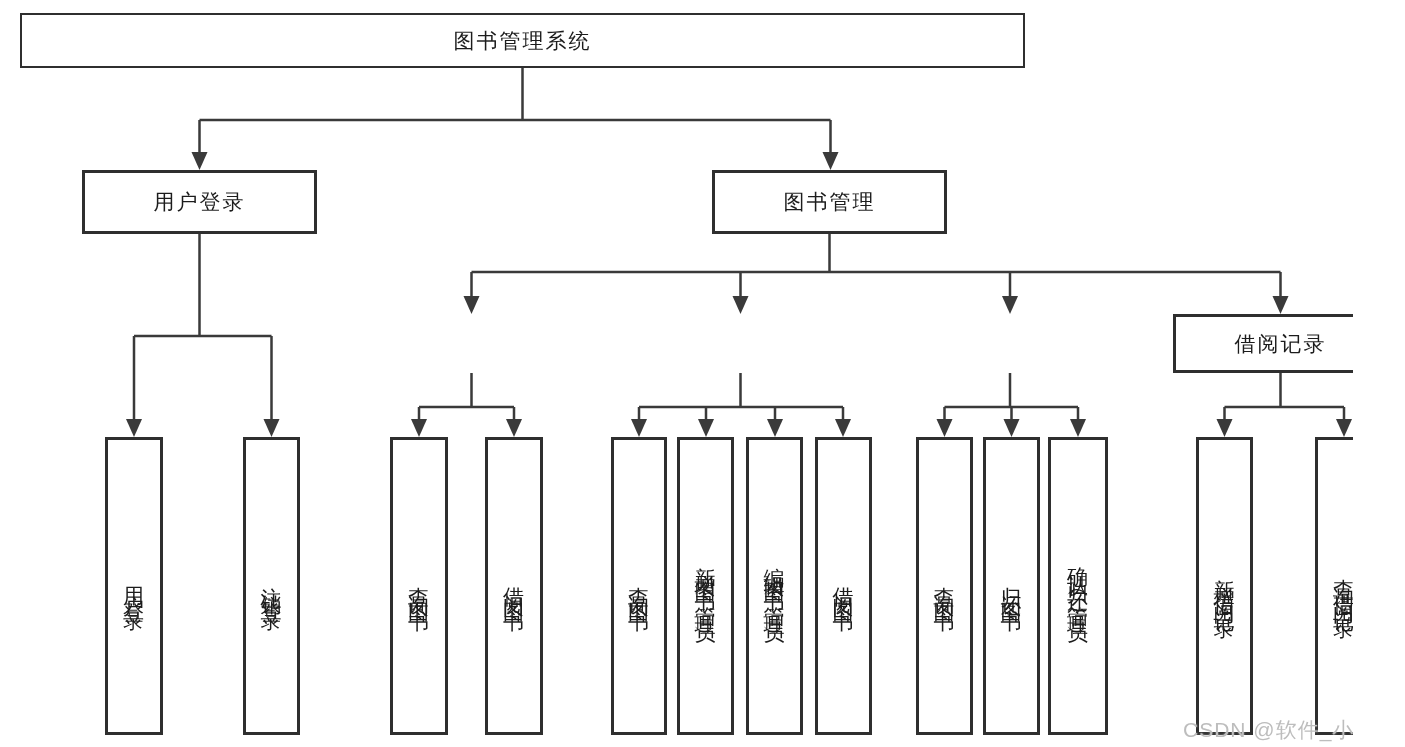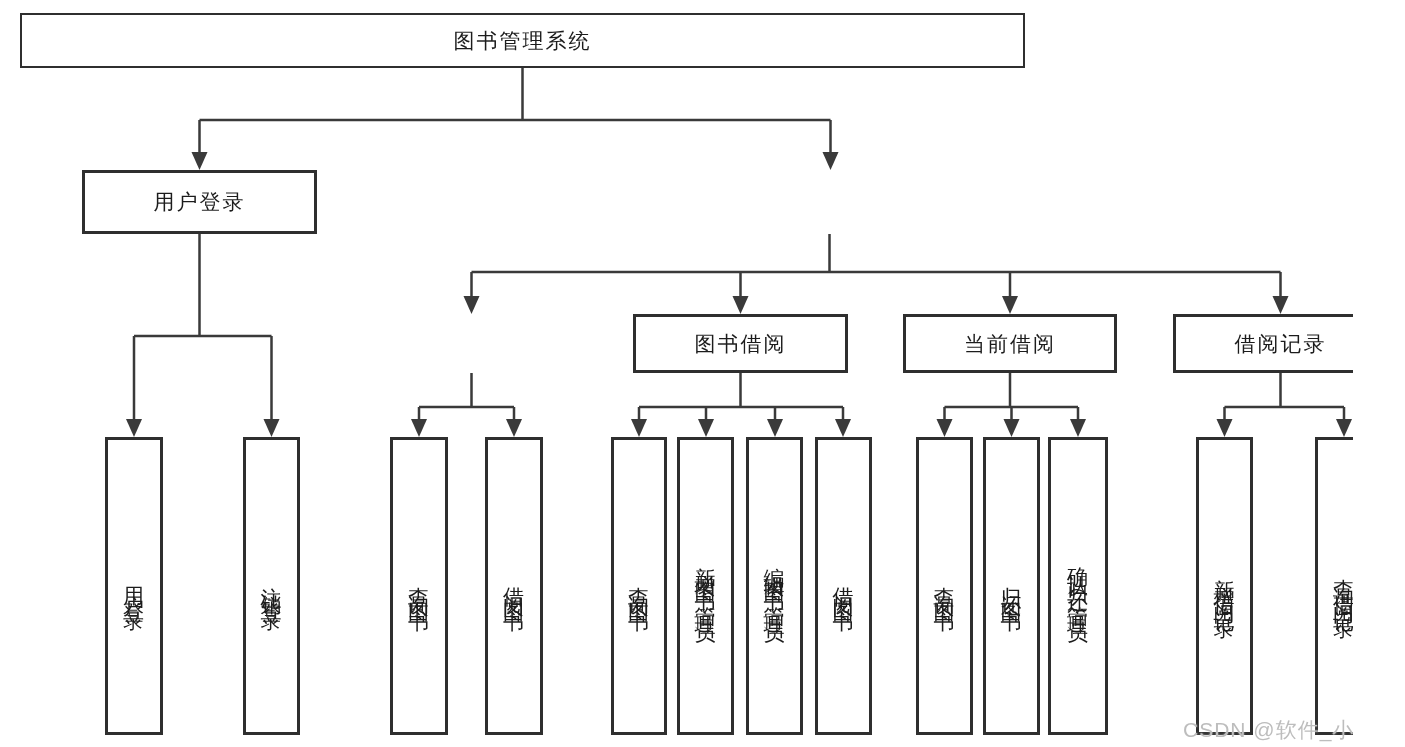--- a/index.html
+++ b/index.html
@@ -67,23 +67,22 @@
       <polygon points="1003.5,419 1019.5,419 1011.5,437"></polygon>
       <polygon points="1070,419 1086,419 1078,437"></polygon>
       <polygon points="1216.5,419 1232.5,419 1224.5,437"></polygon>
       <polygon points="1336,419 1352,419 1344,437"></polygon>
     </g>
   </svg>
 
   <div class="box h root" style="left:20px;top:13px;width:1005px;height:55px">图书管理系统</div>
 
   <div class="box h" style="left:82px;top:170px;width:235px;height:64px">用户登录</div>
+  <div class="box h" style="left:712px;top:170px;width:235px;height:64px">图书管理</div>
 
-  <div class="box h" style="left:633px;top:314px;width:215px;height:59px">图书借阅</div>
-  <div class="box h" style="left:903px;top:314px;width:214px;height:59px">当前借阅</div>
   <div class="box h" style="left:1173px;top:314px;width:215px;height:59px">借阅记录</div>
 
   <div class="box v" style="left:105px;top:437px;width:58px;height:298px">用户登录</div>
   <div class="box v" style="left:243px;top:437px;width:57px;height:298px">注销登录</div>
 
   <div class="box v" style="left:390px;top:437px;width:58px;height:298px">查询图书</div>
   <div class="box v" style="left:485px;top:437px;width:58px;height:298px">借阅图书</div>
 
   <div class="box v" style="left:611px;top:437px;width:56px;height:298px">查询图书</div>
   <div class="box v" style="left:677px;top:437px;width:57px;height:298px">新增图书（管理员）</div>

